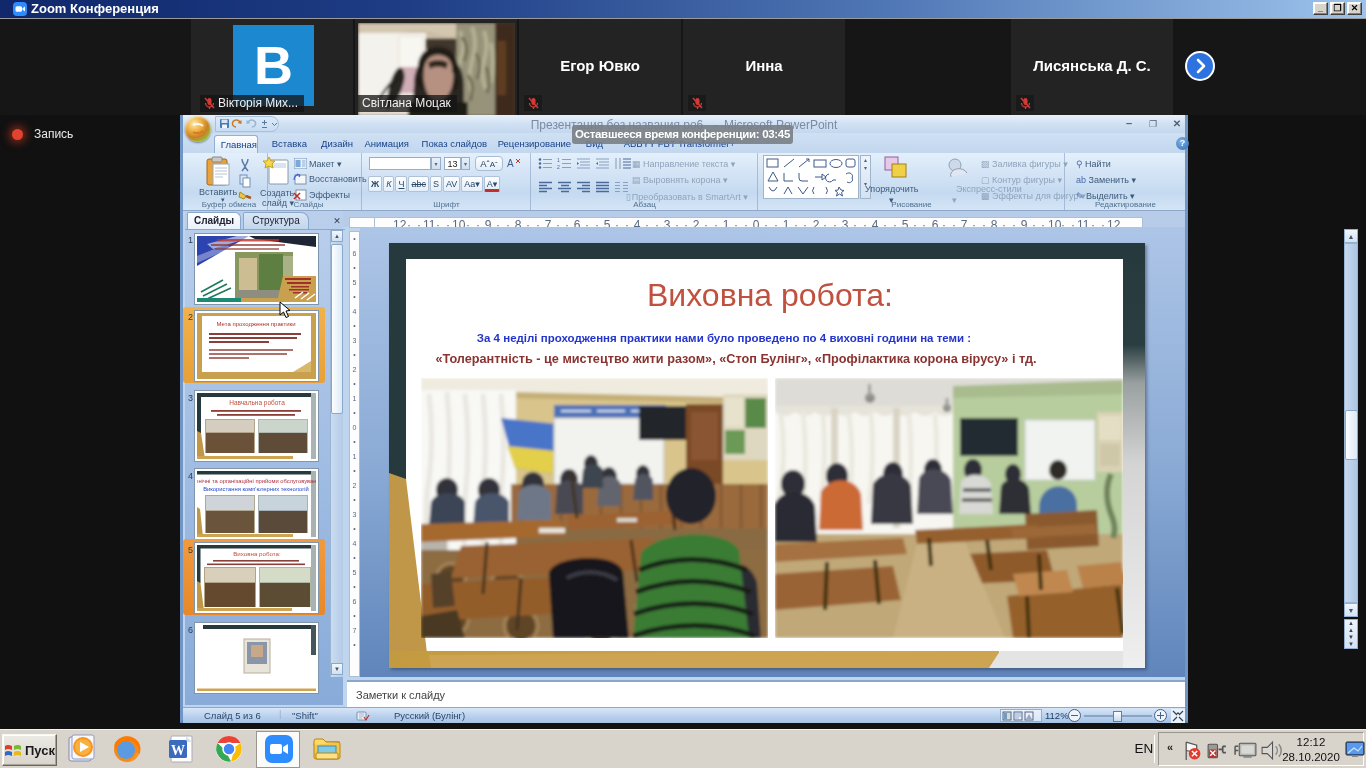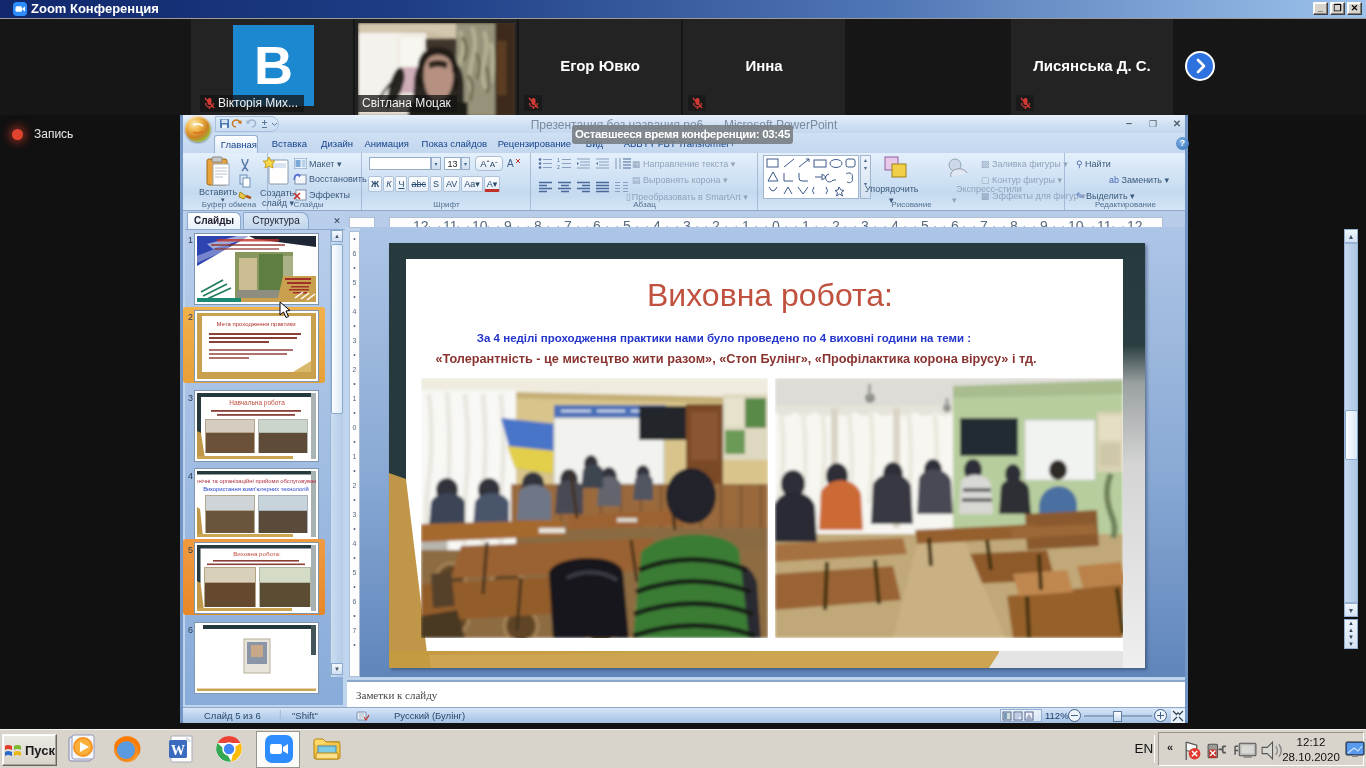--- a/index.html
+++ b/index.html
@@ -30,28 +30,28 @@
 #ribbon{left:0;top:38px;width:1002px;height:58px;background:linear-gradient(#e4effb,#d2e3f5 40%,#c5daf0 70%,#d4e5f6);border-bottom:1px solid #8fa8c8;}
 .rgroup{position:absolute;top:0;height:57px;border-right:1px solid rgba(130,155,190,.55);}
 .glabel{position:absolute;bottom:1px;width:100%;text-align:center;font-size:8px;color:#52708f;}
 .rtxt{position:absolute;font-size:9px;color:#3c5a7a;white-space:nowrap;}
 .rtxtg{position:absolute;font-size:9px;color:#8fa3bb;white-space:nowrap;}
 .fbtn{height:16px;padding:0 2px;background:linear-gradient(#fdfeff,#e4eefa);border:1px solid #b0c2d8;border-radius:2px;font-size:9px;color:#2a4a6a;line-height:14px;}
 .tnum{font-size:9px;color:#2a3c55;z-index:6;}
 .thumb{width:123px;height:70px;background:#fff;border:2px solid #fff;outline:1px solid #8096ad;}
 
 #rulrow{left:160px;top:96px;width:842px;height:16px;background:#b6cce9;}
-#hruler{left:46px;top:6px;width:774px;height:11px;background:#fdfdfd;border:1px solid #aebed4;font-size:14px;color:#5a6a80;}
+#hruler{left:26px;top:6px;width:774px;height:11px;background:#fdfdfd;border:1px solid #aebed4;font-size:12px;color:#5a6a80;}
 
 #panel{left:2px;top:96px;width:158px;height:494px;background:linear-gradient(#bacfec,#88abd9);}
 #vruler{left:166px;top:116px;width:11px;height:446px;background:#fdfdfd;border:1px solid #aebed4;}
 #main{left:177px;top:112px;width:825px;height:450px;background:linear-gradient(#adc5e7 0%,#89a9d4 55%,#5f85bb 100%);}
 
 #notes{left:164px;top:565px;width:838px;height:27px;background:#fff;border-top:2px solid #8aa8cc;}
-#notes .t{position:absolute;left:9px;top:7px;font-size:11px;color:#444;font-family:Liberation Serif, serif;}
+#notes .t{position:absolute;left:9px;top:7px;font-size:11px;color:#444;}
 #status{left:0;top:592px;width:1002px;height:16px;background:linear-gradient(#d7e6f7,#b7cfec 60%,#a5c2e4);border-top:1px solid #8fa8c8;font-size:9.5px;color:#29486b;}
 
 #taskbar{left:0;top:729px;width:1366px;height:39px;background:#d8d4cc;border-top:1px solid #f4f3f0;}
 .qicon{position:absolute;top:3px;width:32px;height:32px;}
 #tray{position:absolute;right:2px;top:2px;width:206px;height:34px;border:1px solid #9a968e;border-bottom-color:#fff;border-right-color:#fff;background:#d8d4cc;}
 </style></head>
 <body>
 
 <div class="abs" id="ztitle">
   <div class="abs" id="zicon"><svg width="14" height="14" viewBox="0 0 14 14">
@@ -359,21 +359,21 @@
       <div class="rtxtg" style="left:165px;top:31px;margin-left:32px;">Экспресс-стили</div>
       <div class="rtxtg" style="left:193px;top:42px;">▾</div>
       <div class="rtxtg" style="left:222px;top:6px;">▨ Заливка фигуры ▾</div>
       <div class="rtxtg" style="left:222px;top:22px;">▢ Контур фигуры ▾</div>
       <div class="rtxtg" style="left:222px;top:38px;">▩ Эффекты для фигур ▾</div>
       <div class="glabel">Рисование</div>
     </div>
 
     <div class="rgroup" style="left:883px;width:119px;border-right:none;">
       <div class="rtxt" style="left:10px;top:6px;"><span style="color:#4a68b0;">⚲</span> Найти</div>
-      <div class="rtxt" style="left:10px;top:22px;"><span style="color:#4a68b0;margin-left:33px;">ab</span> Заменить ▾</div>
+      <div class="rtxt" style="left:10px;top:22px;"><span style="color:#4a68b0;">ab</span> Заменить ▾</div>
       <div class="rtxt" style="left:10px;top:38px;"><span style="color:#4a68b0;">✎</span> Выделить ▾</div>
       <div class="glabel">Редактирование</div>
     </div>
   </div>
   <div class="abs" id="rulrow">
       <div class="abs" id="hruler">
         <span style="position:absolute;left:23px;top:0px;width:12px;text-align:center;">12</span>
         <span style="position:absolute;left:53px;top:0px;width:12px;text-align:center;">11</span>
         <span style="position:absolute;left:82px;top:0px;width:12px;text-align:center;">10</span>
         <span style="position:absolute;left:112px;top:0px;width:12px;text-align:center;">9</span>

